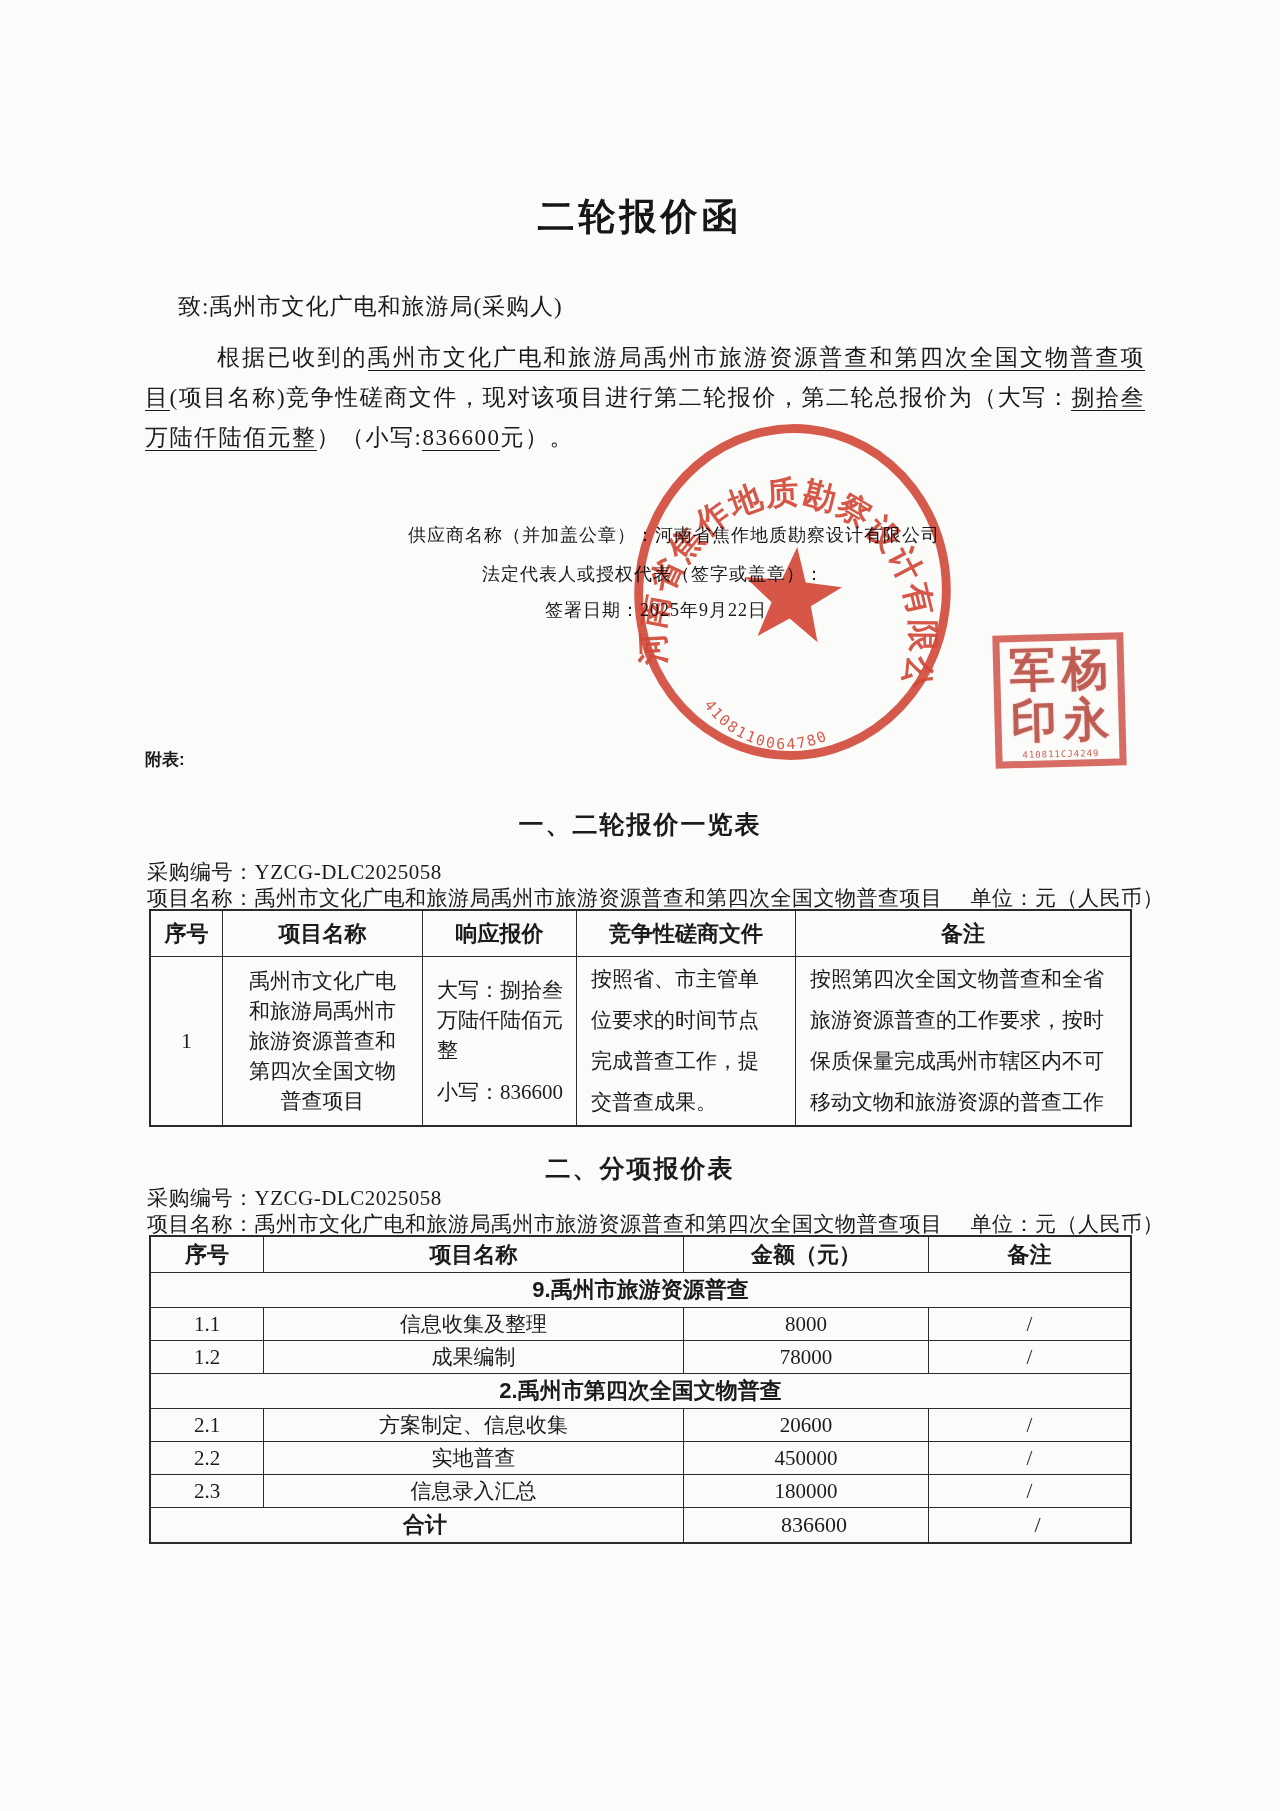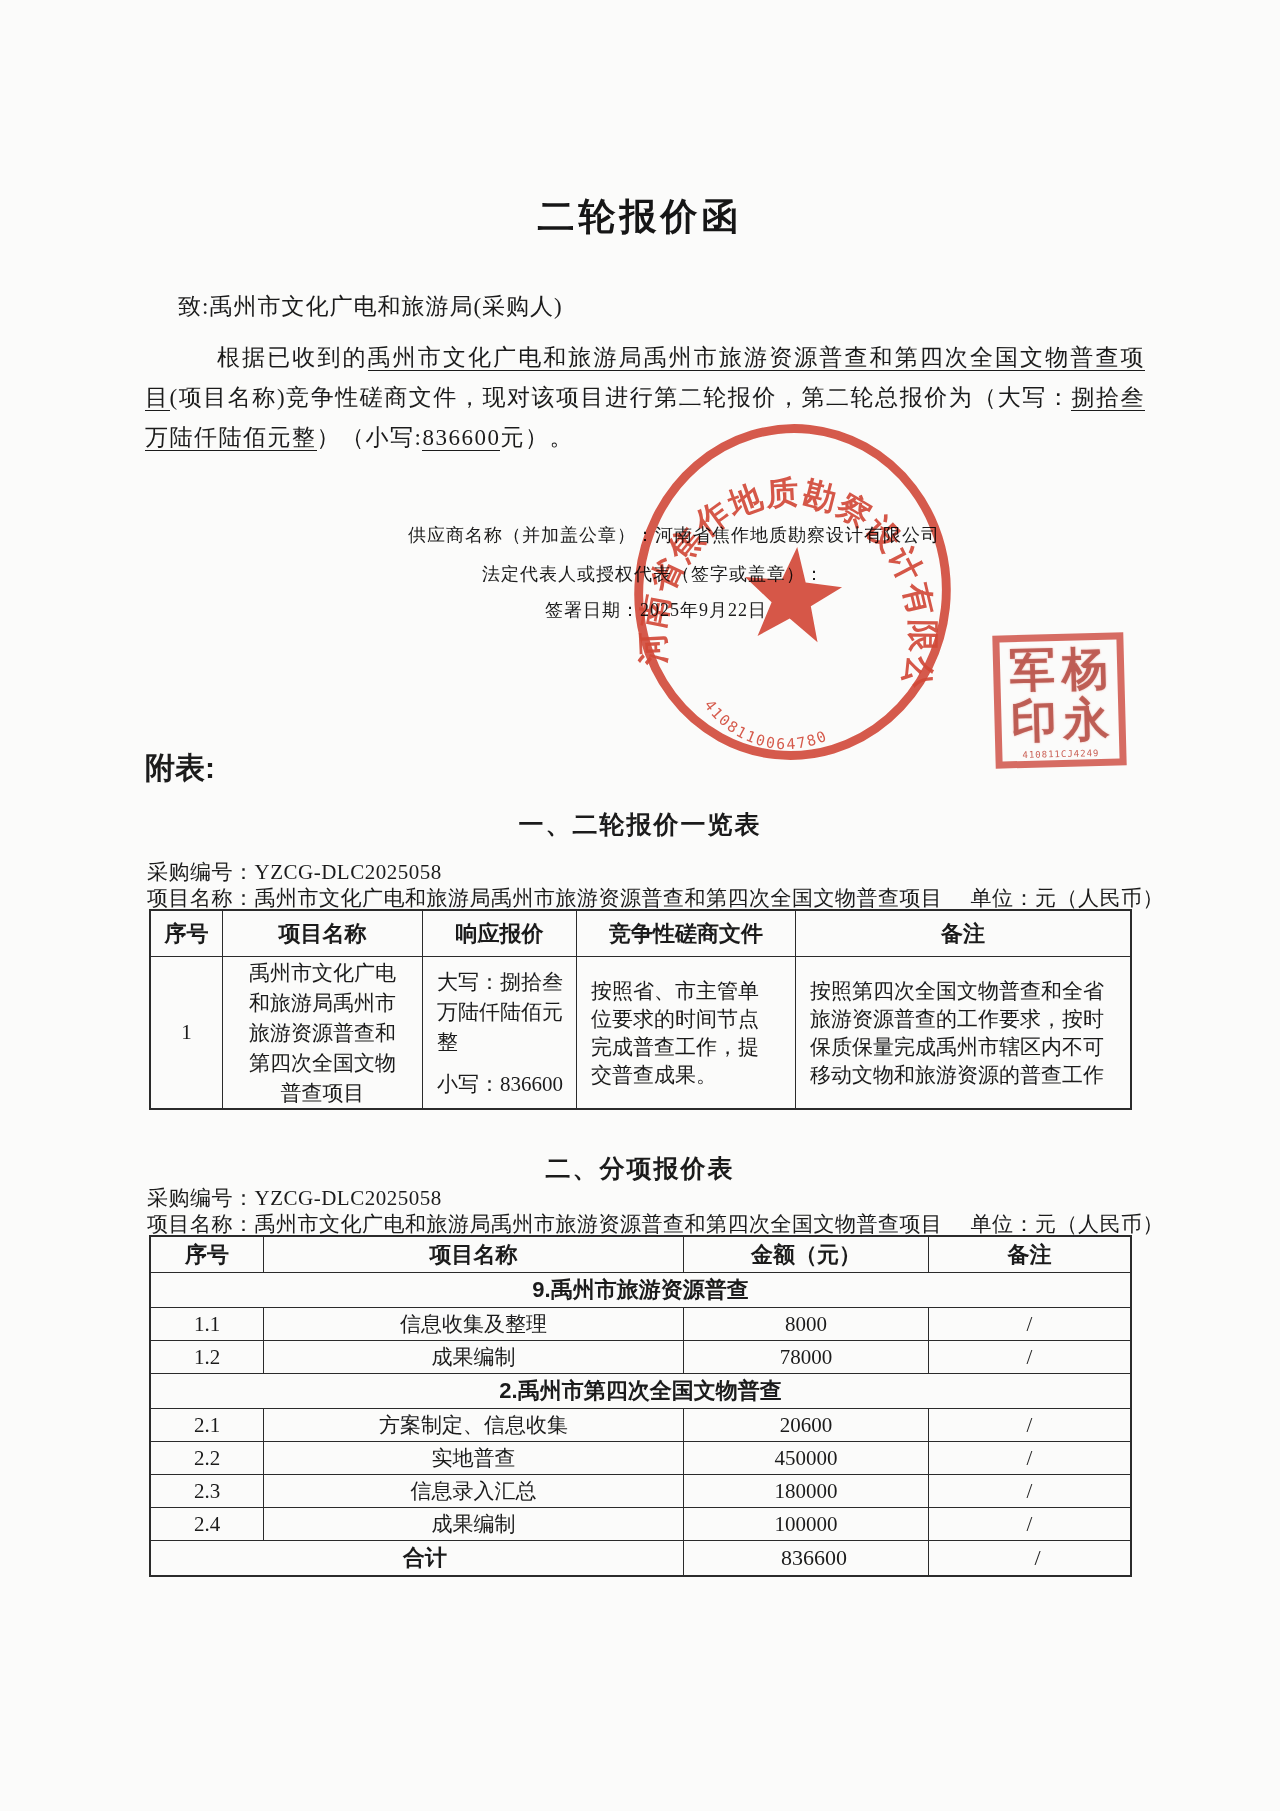--- a/index.html
+++ b/index.html
@@ -29,21 +29,21 @@
     font-size:23px; line-height:40px; letter-spacing:1.5px;
     text-align:justify; text-indent:72px;
   }
   .u { border-bottom:1.5px solid #1b1b1b; }
 
   .sigline { position:absolute; font-size:18px; letter-spacing:1px; white-space:nowrap; }
   .sig-supplier { top:523px; left:408px; }
   .sig-rep      { top:562px; left:482px; }
   .sig-date     { top:598px; left:545px; }
 
-  .appendix { position:absolute; top:748px; left:145px; font-size:30px; font-weight:700;
+  .appendix { position:absolute; top:748px; left:145px; font-size:17px; font-weight:700;
     font-family:"Liberation Sans","DejaVu Sans",sans-serif; }
 
   .tbl-title {
     position:absolute; left:0; width:100%; text-align:center;
     font-size:25px; font-weight:700; letter-spacing:2px;
     font-family:"Liberation Sans","DejaVu Sans",sans-serif;
   }
   .t1-title { top:808px; }
   .t2-title { top:1140px;margin-top:12px; }
 
@@ -61,21 +61,21 @@
     font-weight:700; text-align:center; font-size:22px;
   }
   .tbl1 { outline:1px solid #2b2b2b; }
   .tbl2 { outline:1px solid #2b2b2b; }
   .tbl1 th { height:46px; }
   .tbl1 td { height:152px; }
   .td-center { text-align:center; }
   .cell-name { text-align:center; line-height:30px; padding:0 18px; }
   .cell-price { line-height:30px; padding-left:14px; }
   .cell-price .px2 { margin-top:12px; }
-  .cell-term, .cell-remark { line-height:28px; padding-left:14px; padding-right:26px; }
+  .cell-term, .cell-remark { line-height:41px; padding-left:14px; padding-right:26px; }
 
   .tbl2 th { height:36px; }
   .tbl2 td { height:33px; text-align:center; }
   .tbl2 .section-row td {
     font-family:"Liberation Sans","DejaVu Sans",sans-serif;
     font-weight:700; font-size:22px; height:31px;
   }
   .tbl2 .total-row td {
     font-size:22px;
     padding-left:24px;
@@ -231,26 +231,20 @@
       <td>实地普查</td>
       <td>450000</td>
       <td>/</td>
     </tr>
     <tr>
       <td>2.3</td>
       <td>信息录入汇总</td>
       <td>180000</td>
       <td>/</td>
     </tr>
-    <tr>
-      <td>2.4</td>
-      <td>成果编制</td>
-      <td>100000</td>
-      <td>/</td>
-    </tr>
     <tr class="total-row">
       <td colspan="2" class="total-label">合计</td>
       <td>836600</td>
       <td>/</td>
     </tr>
   </tbody>
     </table>
 
 </div>
 

